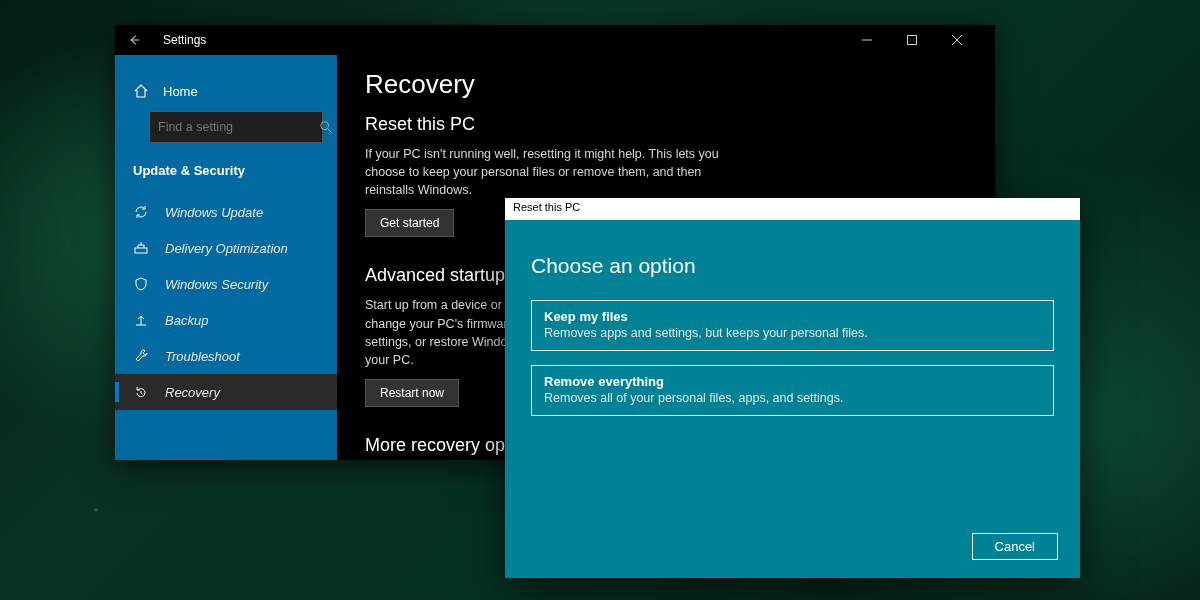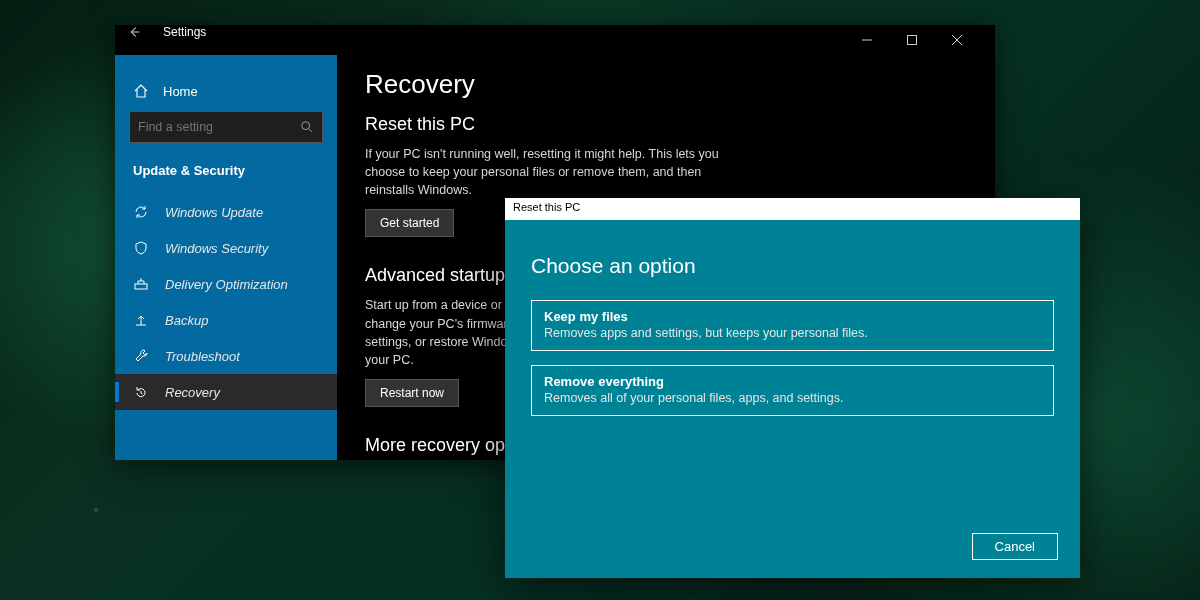--- a/index.html
+++ b/index.html
@@ -13,35 +13,35 @@
     }
     .wallpaper::before { content:""; position:absolute; inset:0;
       background:
         radial-gradient(circle 2px at 55% 80%, rgba(120,220,255,0.6), transparent 40%),
         radial-gradient(circle 6px at 8% 85%, rgba(100,200,240,0.35), transparent 50%);
     }
 
     
     .settings-window { position: absolute; left: 115px; top: 25px; width: 880px; height: 435px;
       background: #000; color: #fff; box-shadow: 0 6px 30px rgba(0,0,0,0.6); }
-    .titlebar { height: 30px; display: flex; padding: 0 16px 0 12px; }
+    .titlebar { height: 30px; display: flex; align-items: center; padding: 0 16px 0 12px; }
     .back-arrow { width: 24px; text-align: center; color: #ccc; font-size: 13px; }
     .title-text { font-size: 12px; color: #fff; margin-left: 12px; }
     .win-controls { margin-left: auto; display: flex; }
     .win-btn { width: 45px; height: 30px; display: flex; align-items: center; justify-content: center; color: #ccc; }
 
     .window-body { display: flex; height: calc(100% - 30px); }
     .sidebar { width: 222px; background: #0369a1; padding: 20px 0; }
     .content { flex: 1; background: #000; padding: 14px 28px; overflow: hidden; }
 
     .home-row { display: flex; align-items: center; padding: 8px 18px 12px; gap: 14px; }
     .icon { width: 16px; height: 16px; display: inline-flex; align-items: center; justify-content: center; }
     .home-label { font-size: 13px; }
 
-    .search-wrap { padding: 0 14px 12px; }
+    .search-wrap { padding: 0 14px 12px; margin-left: 20px; }
     .search { display: flex; align-items: center; border: 1px solid #555; height: 32px; padding: 0 8px; background: #1f1f1f; }
     .search input { flex: 1; background: transparent; border: none; outline: none; color: #ccc; font-size: 12.5px; }
     .search-icon { color: #aaa; }
 
     .section-label { font-size: 13px; font-weight: 600; padding: 8px 18px 16px; }
 
     .nav { display: flex; flex-direction: column; font-style: italic; }
     .nav-item { display: flex; align-items: center; gap: 16px; padding: 10px 18px; font-size: 13px; color: #e6e6e6; position: relative; }
     .nav-item.active::before { content:""; position:absolute; left:0; top:8px; bottom:8px; width:4px; background:#0078d4; }
     .nav-item.active { background: #2a2a2a; }
@@ -133,33 +133,33 @@
               <svg width="16" height="16" viewBox="0 0 16 16">
                 <path d="M3 8a5 5 0 0 1 9-3M13 8a5 5 0 0 1-9 3" stroke="#fff" fill="none"></path>
                 <path d="M12 2v3h-3M4 14v-3h3" stroke="#fff" fill="none"></path>
               </svg>
             </span>
           <span>Windows Update</span>
         </div>
         <div class="nav-item">
           <span class="icon">
               <svg width="16" height="16" viewBox="0 0 16 16">
-                <path d="M8 2l5 2v4c0 3-2 5-5 6-3-1-5-3-5-6V4l5-2z" stroke="#fff" fill="none"></path>
-              </svg>
-            </span>
-          <span>Windows Security</span>
-        </div>
-        <div class="nav-item">
-          <span class="icon">
-              <svg width="16" height="16" viewBox="0 0 16 16">
                 <rect x="2" y="8" width="12" height="5" stroke="#fff" fill="none"></rect>
                 <path d="M5 8V5h6v3M8 2v3" stroke="#fff" fill="none"></path>
               </svg>
             </span>
           <span>Delivery Optimization</span>
+        </div>
+        <div class="nav-item">
+          <span class="icon">
+              <svg width="16" height="16" viewBox="0 0 16 16">
+                <path d="M8 2l5 2v4c0 3-2 5-5 6-3-1-5-3-5-6V4l5-2z" stroke="#fff" fill="none"></path>
+              </svg>
+            </span>
+          <span>Windows Security</span>
         </div>
         <div class="nav-item">
           <span class="icon">
               <svg width="16" height="16" viewBox="0 0 16 16">
                 <path d="M8 13V4M5 7l3-3 3 3" stroke="#fff" fill="none"></path>
                 <path d="M3 13h10" stroke="#fff"></path>
               </svg>
             </span>
           <span>Backup</span>
         </div>

